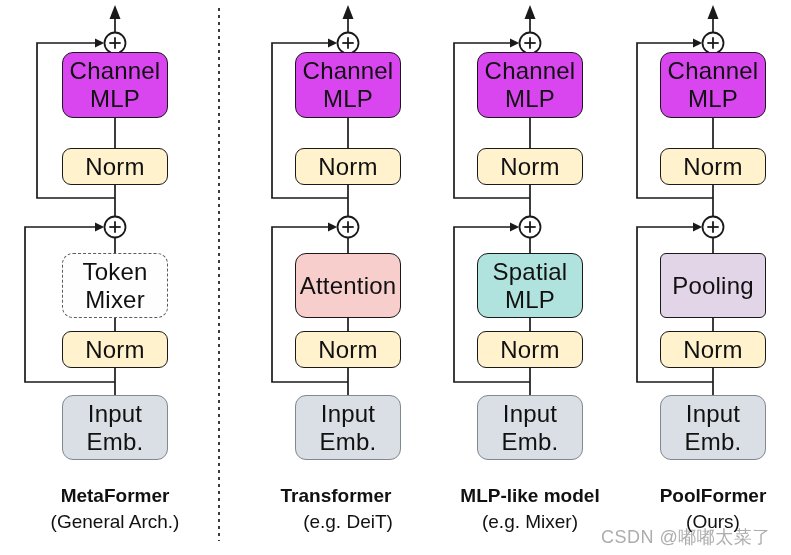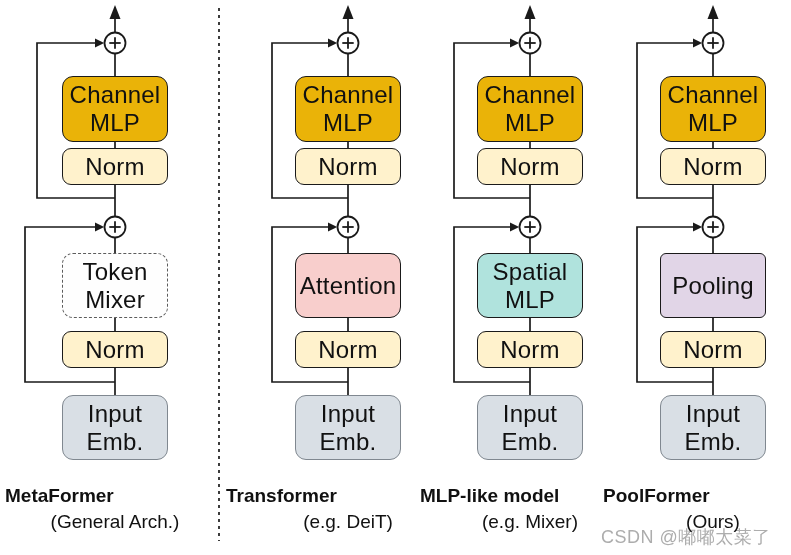--- a/index.html
+++ b/index.html
@@ -25,33 +25,34 @@
     text-align: center;
     white-space: pre-line;
     font-size: 24px;
     line-height: 1.16;
     color: #111111;
     border-radius: 11px;
     z-index: 2;
     letter-spacing: 0.2px;
   }
   .w106 { width: 106px; left: 0; }
-  .chmlp  { background: #eab308; border: 1.6px solid #1a1a1a; top: 76px;  height: 66px; }
+  .chmlp  { background: #d946ef; border: 1.6px solid #1a1a1a; top: 52px;  height: 66px; }
   .norm1  { background: #fff2cc; border: 1.6px solid #1a1a1a; top: 148px; height: 37px; border-radius: 9px; }
   .mixer  { top: 253px; height: 65px; border: 1.6px solid #1a1a1a; }
   .mixer-dashed { background: #fefefe; border: 1.6px dashed #5c5c5c; }
   .mixer-attention { background: #f8cecc; }
   .mixer-spatial   { background: #b0e3dd; }
   .mixer-pooling   { background: #e1d5e7; border-radius: 6px; }
   .norm2  { background: #fff2cc; border: 1.6px solid #1a1a1a; top: 331px; height: 37px; border-radius: 9px; }
   .input  { background: #d9dfe5; border: 1.5px solid #808890; top: 395px; height: 65px; }
   .col-title {
     position: absolute;
     top: 485px;
     width: 220px;
+    text-align: center;
     font-size: 19px;
     font-weight: bold;
     color: #111111;
     z-index: 3;
   }
   .col-subtitle {
     position: absolute;
     top: 511px;
     width: 220px;
     text-align: center;

